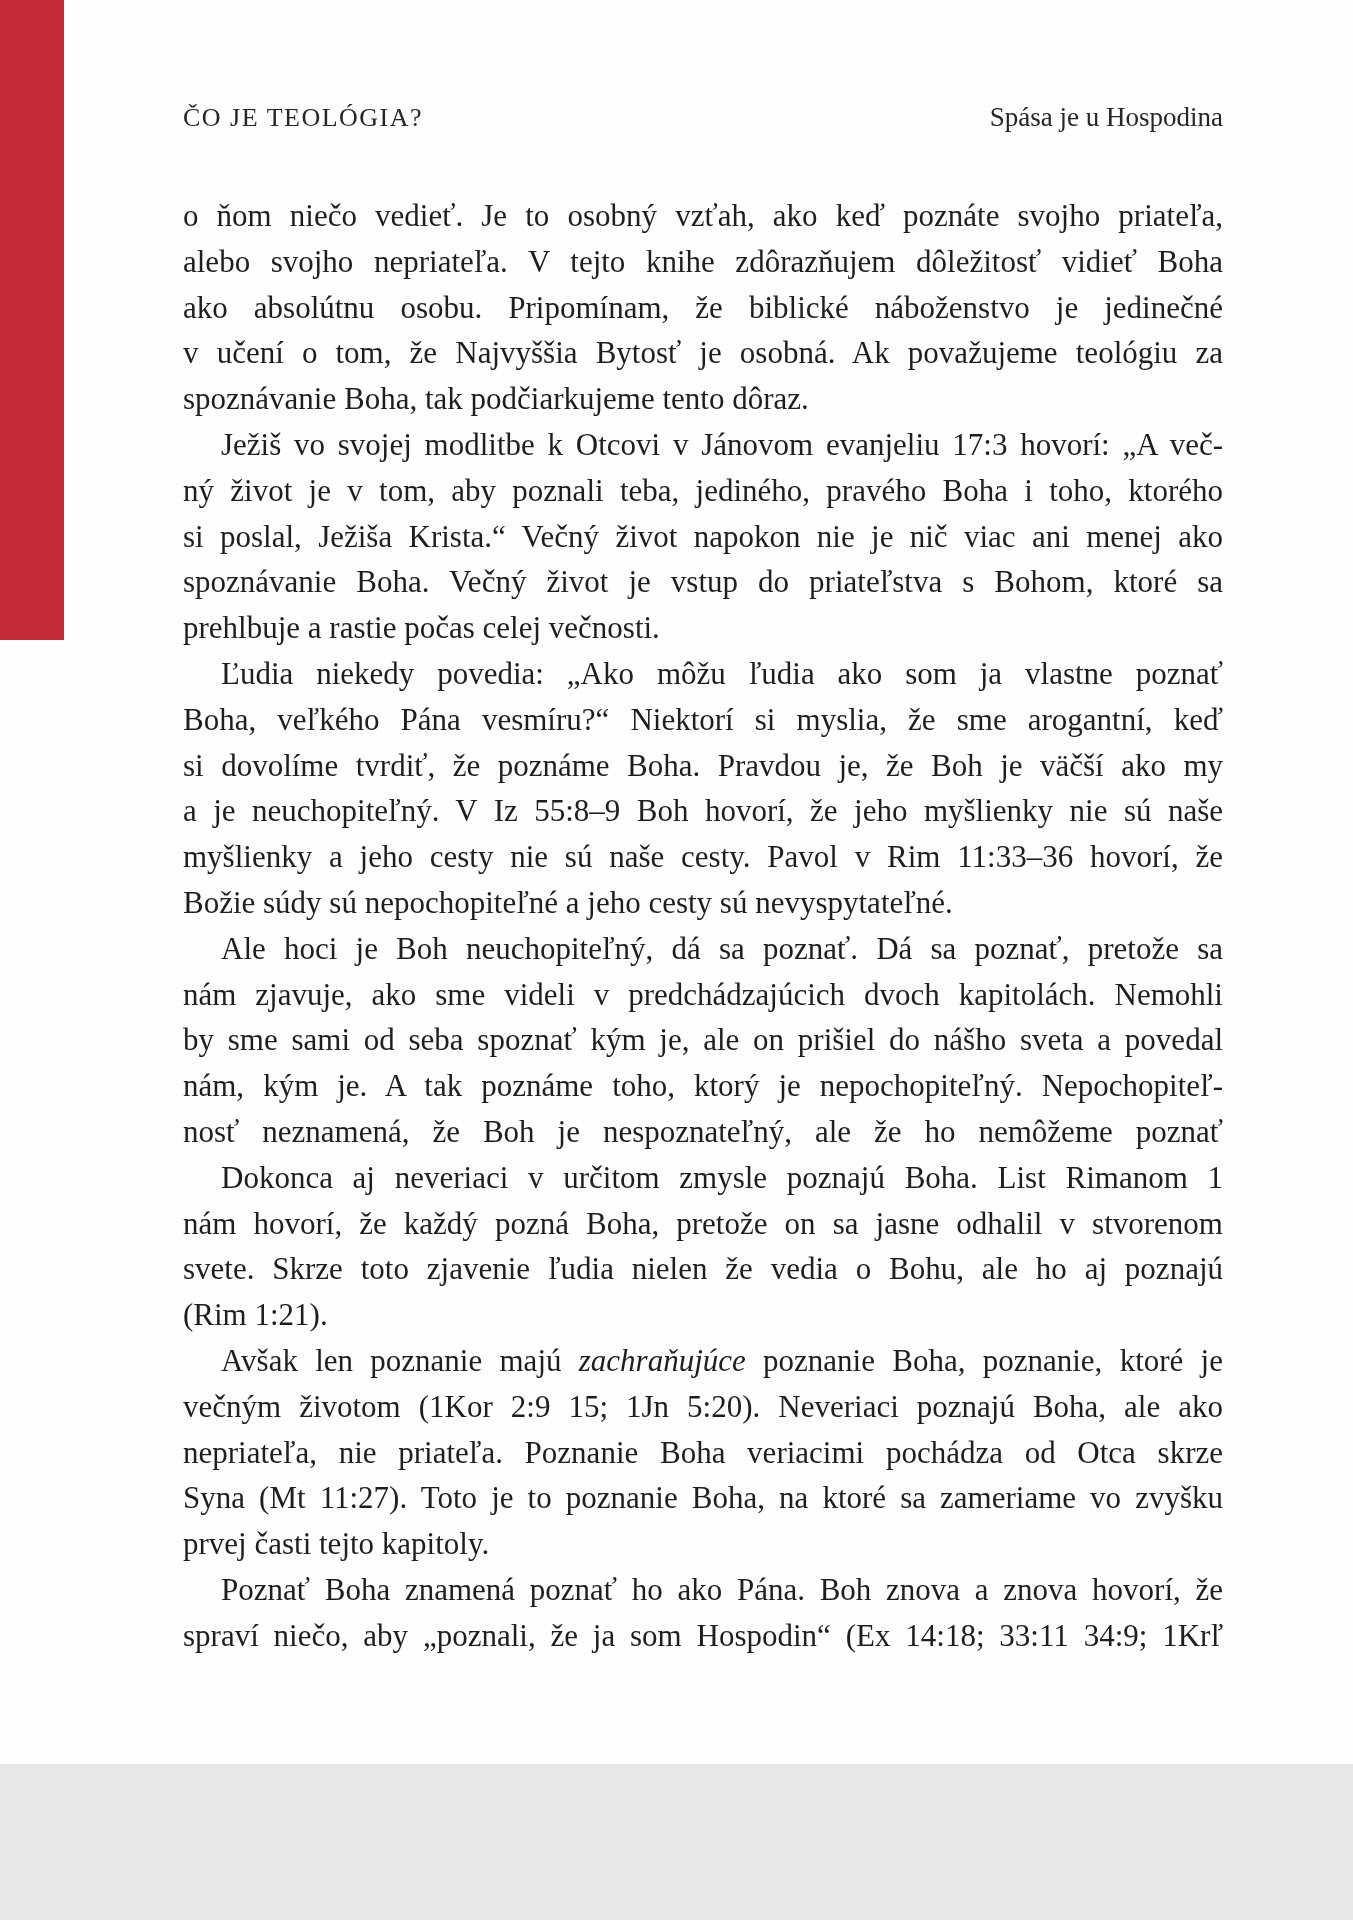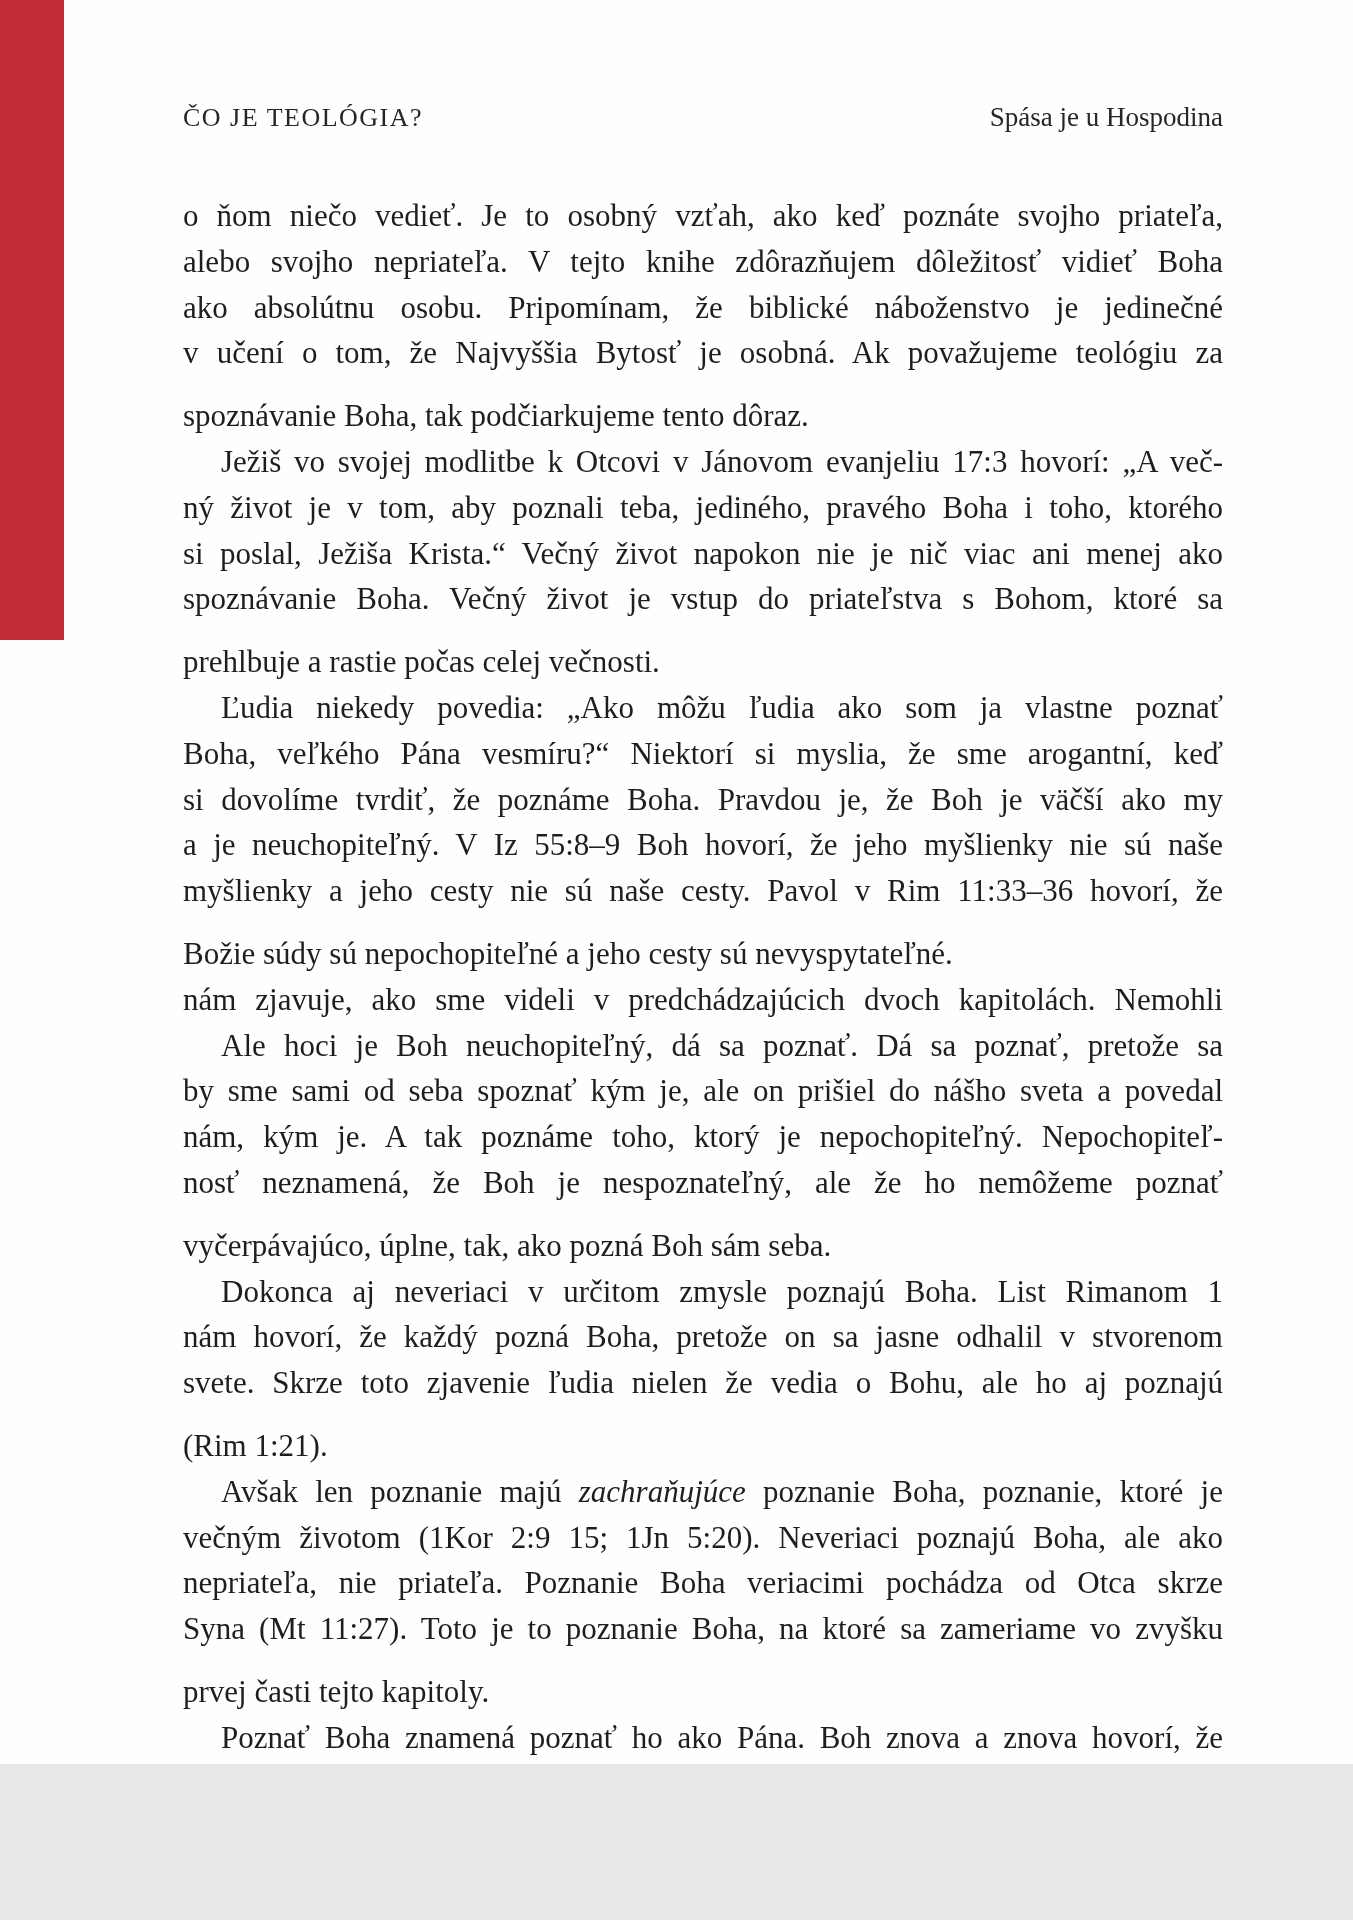--- a/index.html
+++ b/index.html
@@ -46,21 +46,20 @@
     font-size: 31px;
     line-height: 45.8px;
   }
   .line {
     text-align: justify;
     text-align-last: justify;
     height: 45.8px;
   }
   .line.endline {
     text-align-last: left;
-    margin-top: 17px;
   }
   .line.indent {
     text-indent: 38px;
   }
   .line em { font-style: italic; }
   .page-number {
     position: absolute;
     left: 1176px;
     top: 1786px;
     font-size: 31px;
@@ -86,26 +85,25 @@
       <div class="line">ný život je v tom, aby poznali teba, jediného, pravého Boha i toho, ktorého</div>
       <div class="line">si poslal, Ježiša Krista.“ Večný život napokon nie je nič viac ani menej ako</div>
       <div class="line">spoznávanie Boha. Večný život je vstup do priateľstva s Bohom, ktoré sa</div>
       <div class="line endline">prehlbuje a rastie počas celej večnosti.</div>
       <div class="line indent">Ľudia niekedy povedia: „Ako môžu ľudia ako som ja vlastne poznať</div>
       <div class="line">Boha, veľkého Pána vesmíru?“ Niektorí si myslia, že sme arogantní, keď</div>
       <div class="line">si dovolíme tvrdiť, že poznáme Boha. Pravdou je, že Boh je väčší ako my</div>
       <div class="line">a je neuchopiteľný. V Iz 55:8–9 Boh hovorí, že jeho myšlienky nie sú naše</div>
       <div class="line">myšlienky a jeho cesty nie sú naše cesty. Pavol v Rim 11:33–36 hovorí, že</div>
       <div class="line endline">Božie súdy sú nepochopiteľné a jeho cesty sú nevyspytateľné.</div>
+      <div class="line indent">Ale hoci je Boh neuchopiteľný, dá sa poznať. Dá sa poznať, pretože sa</div>
       <div class="line">nám zjavuje, ako sme videli v predchádzajúcich dvoch kapitolách. Nemohli</div>
-      <div class="line indent">Ale hoci je Boh neuchopiteľný, dá sa poznať. Dá sa poznať, pretože sa</div>
       <div class="line">by sme sami od seba spoznať kým je, ale on prišiel do nášho sveta a povedal</div>
       <div class="line">nám, kým je. A tak poznáme toho, ktorý je nepochopiteľný. Nepochopiteľ-</div>
       <div class="line">nosť neznamená, že Boh je nespoznateľný, ale že ho nemôžeme poznať</div>
-      <div class="line endline">vyčerpávajúco, úplne, tak, ako pozná Boh sám seba.</div>
       <div class="line indent">Dokonca aj neveriaci v určitom zmysle poznajú Boha. List Rimanom 1</div>
       <div class="line">nám hovorí, že každý pozná Boha, pretože on sa jasne odhalil v stvorenom</div>
       <div class="line">svete. Skrze toto zjavenie ľudia nielen že vedia o Bohu, ale ho aj poznajú</div>
       <div class="line endline">(Rim 1:21).</div>
       <div class="line indent"><span>Avšak len poznanie majú </span><em>zachraňujúce</em><span> poznanie Boha, poznanie, ktoré je</span></div>
       <div class="line">večným životom (1Kor 2:9 15; 1Jn 5:20). Neveriaci poznajú Boha, ale ako</div>
       <div class="line">nepriateľa, nie priateľa. Poznanie Boha veriacimi pochádza od Otca skrze</div>
       <div class="line">Syna (Mt 11:27). Toto je to poznanie Boha, na ktoré sa zameriame vo zvyšku</div>
       <div class="line endline">prvej časti tejto kapitoly.</div>
       <div class="line indent">Poznať Boha znamená poznať ho ako Pána. Boh znova a znova hovorí, že</div>

